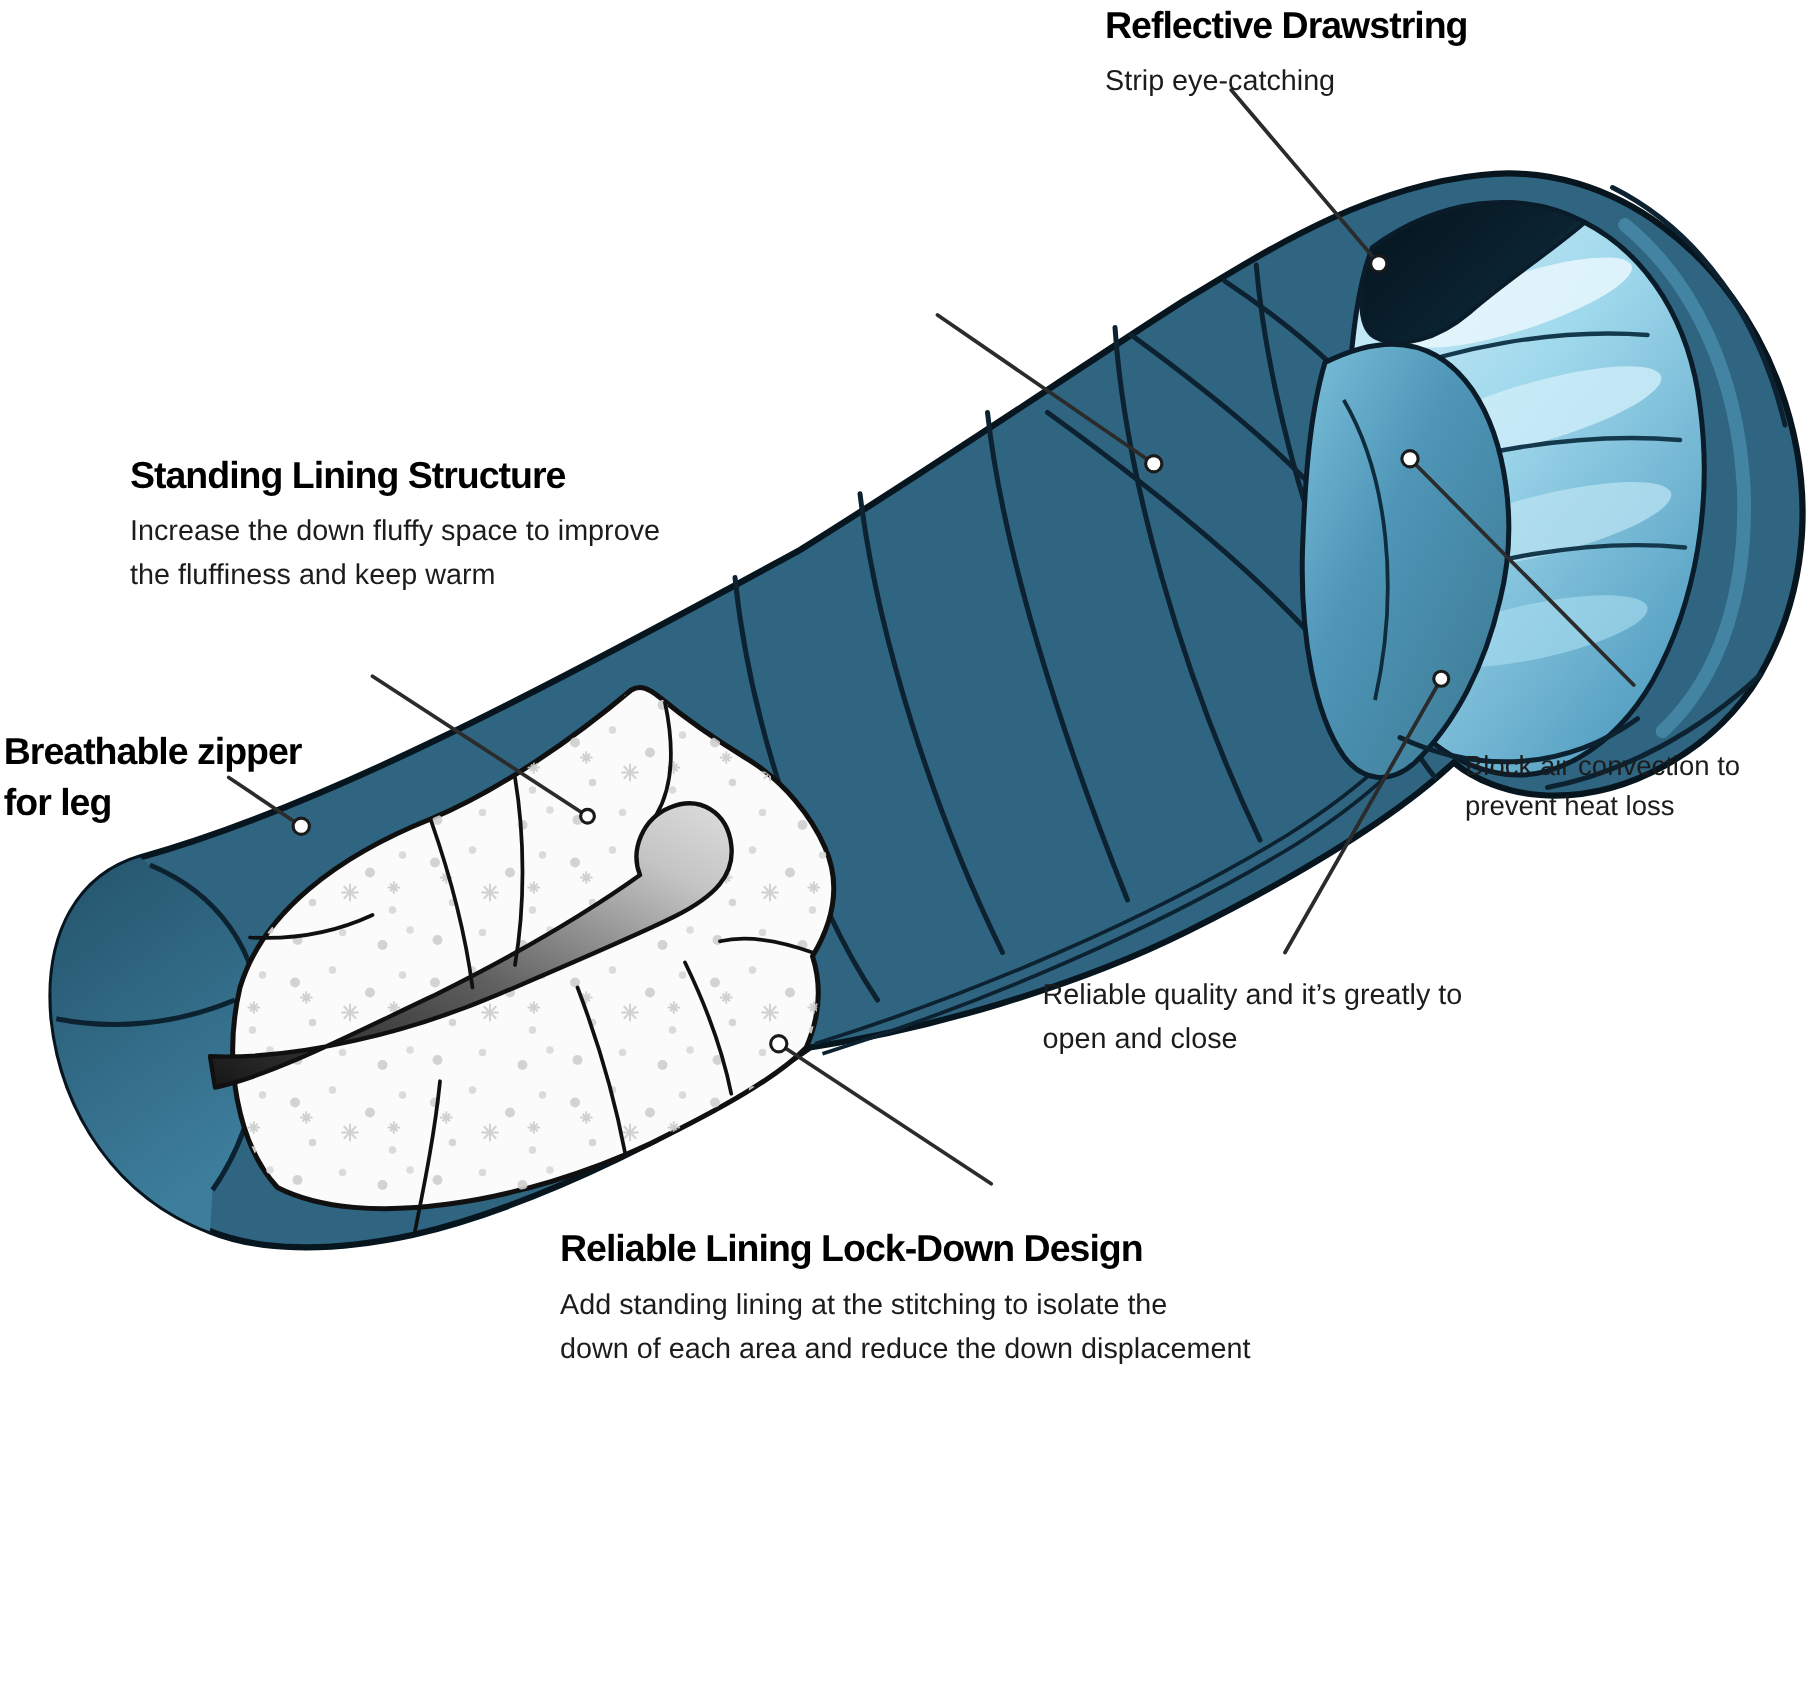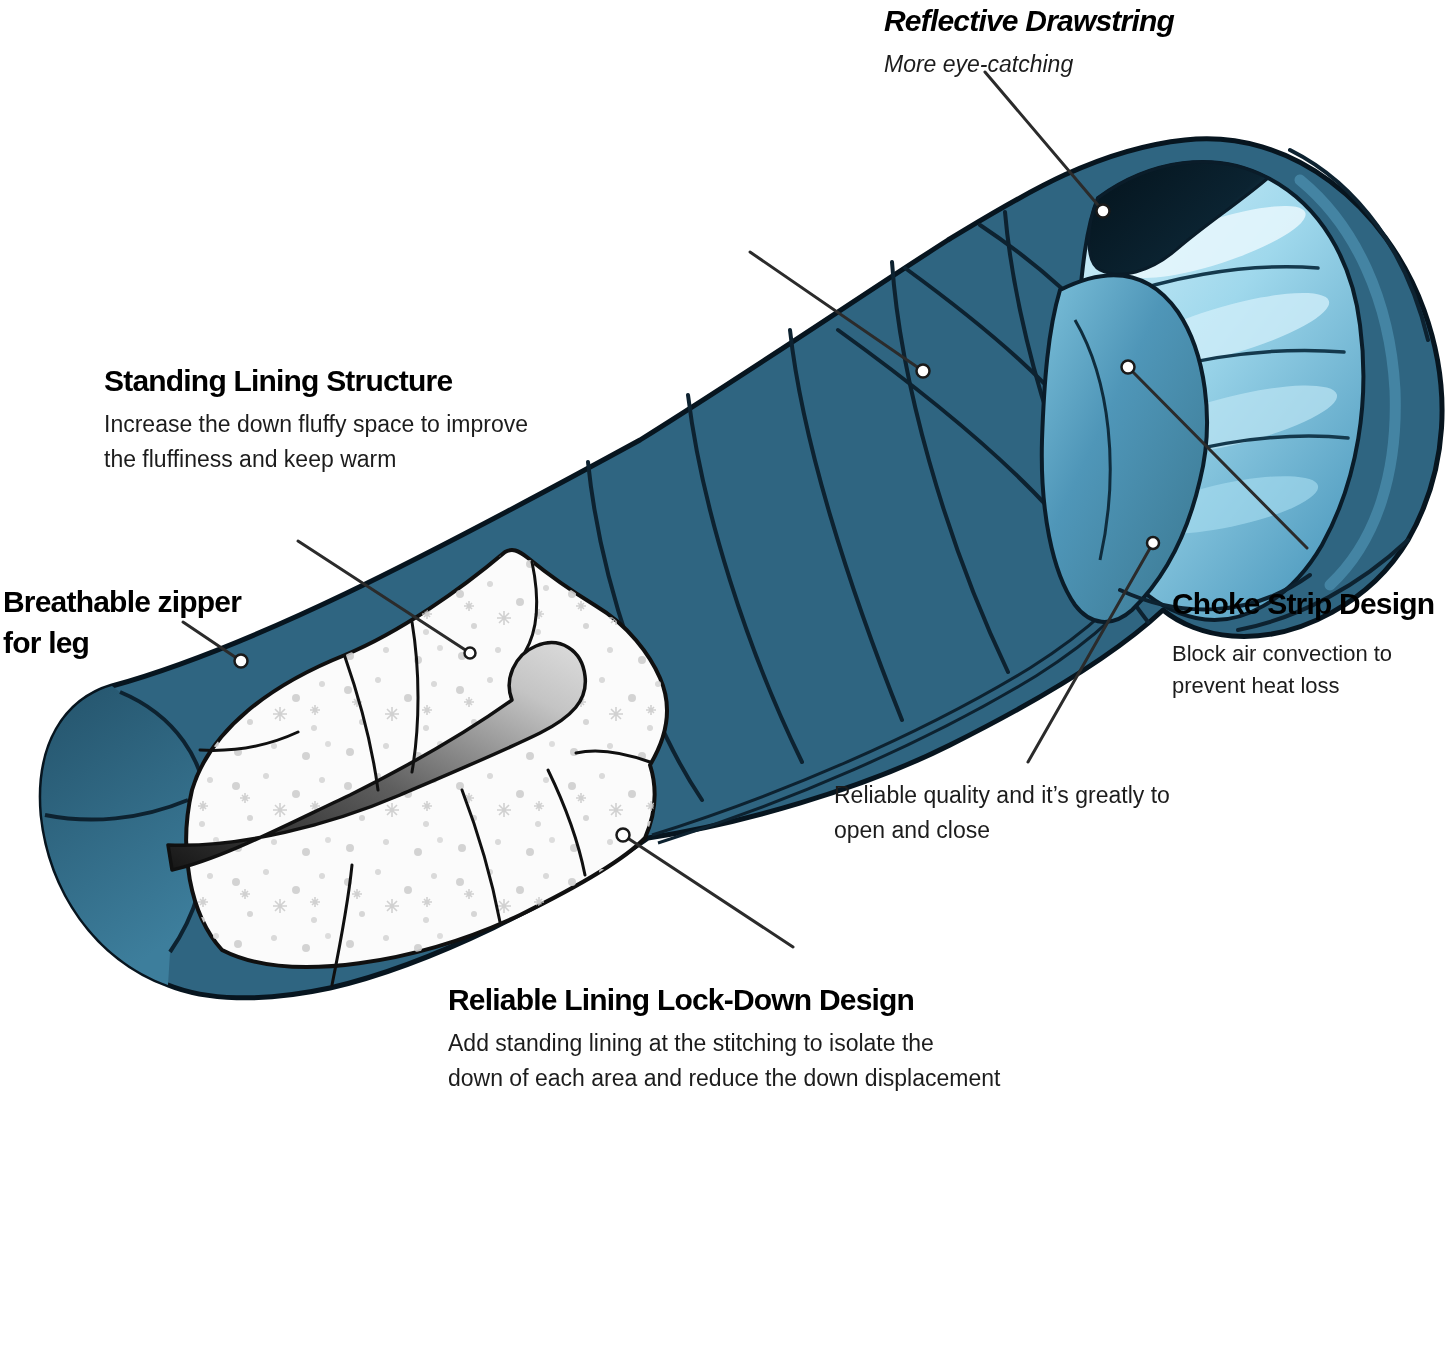--- a/index.html
+++ b/index.html
@@ -4,21 +4,21 @@
 <style>
   html,body{margin:0;padding:0;background:#ffffff;}
   #canvas{position:relative;width:1446px;height:1362px;background:#ffffff;overflow:hidden;
           font-family:"Liberation Sans",sans-serif;}
   #art{position:absolute;left:0;top:0;}
   .callout{position:absolute;}
   .callout h2{margin:0;font-size:30px;font-weight:700;letter-spacing:-0.8px;line-height:1.38;
               white-space:pre-line;color:#000;}
   .callout p{margin:6px 0 0;font-size:23px;font-weight:400;line-height:1.52;
              white-space:pre-line;color:#1c1c1c;}
-  .c-reflective{left:884px;top:0px;font-style:italic;}
+  .c-reflective{left:884px;top:0px;}
   .c-vertical{left:374px;top:118px;}
   .c-standing{left:104px;top:360px;}
   .c-breathable{left:3px;top:581px;}
   .c-choke{left:1172px;top:583px;}
   .c-choke p{font-size:22px;line-height:1.45;margin-top:14px;}
   .c-ykk{left:834px;top:772px;}
   .c-lockdown{left:448px;top:979px;}
 </style>
 </head>
 <body>
@@ -223,37 +223,36 @@
       <circle cx="470" cy="653" r="5.5"></circle>
       <circle cx="241" cy="661" r="6.5"></circle>
       <circle cx="1128" cy="367" r="6.5"></circle>
       <circle cx="1153" cy="543" r="6"></circle>
       <circle cx="623" cy="835" r="6.5"></circle>
     </g>
   </svg>
 
   <div class="callout c-reflective">
     <h2>Reflective Drawstring</h2>
-    <p>More eye-catching</p>
+    <p>Strip eye-catching</p>
   </div>
 
 
   <div class="callout c-breathable">
     <h2>Breathable zipper
 for leg</h2>
   </div>
 
   <div class="callout c-standing">
     <h2>Standing Lining Structure</h2>
     <p>Increase the down fluffy space to improve
 the fluffiness and keep warm</p>
   </div>
 
   <div class="callout c-choke">
-    <h2>Choke Strip Design</h2>
     <p>Block air convection to
 prevent heat loss</p>
   </div>
 
   <div class="callout c-ykk">
     <p>Reliable quality and it’s greatly to
 open and close</p>
   </div>
 
   <div class="callout c-lockdown">

